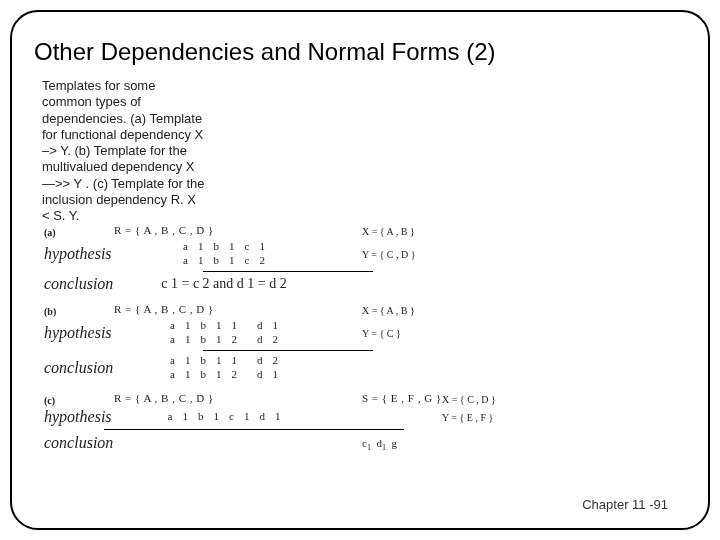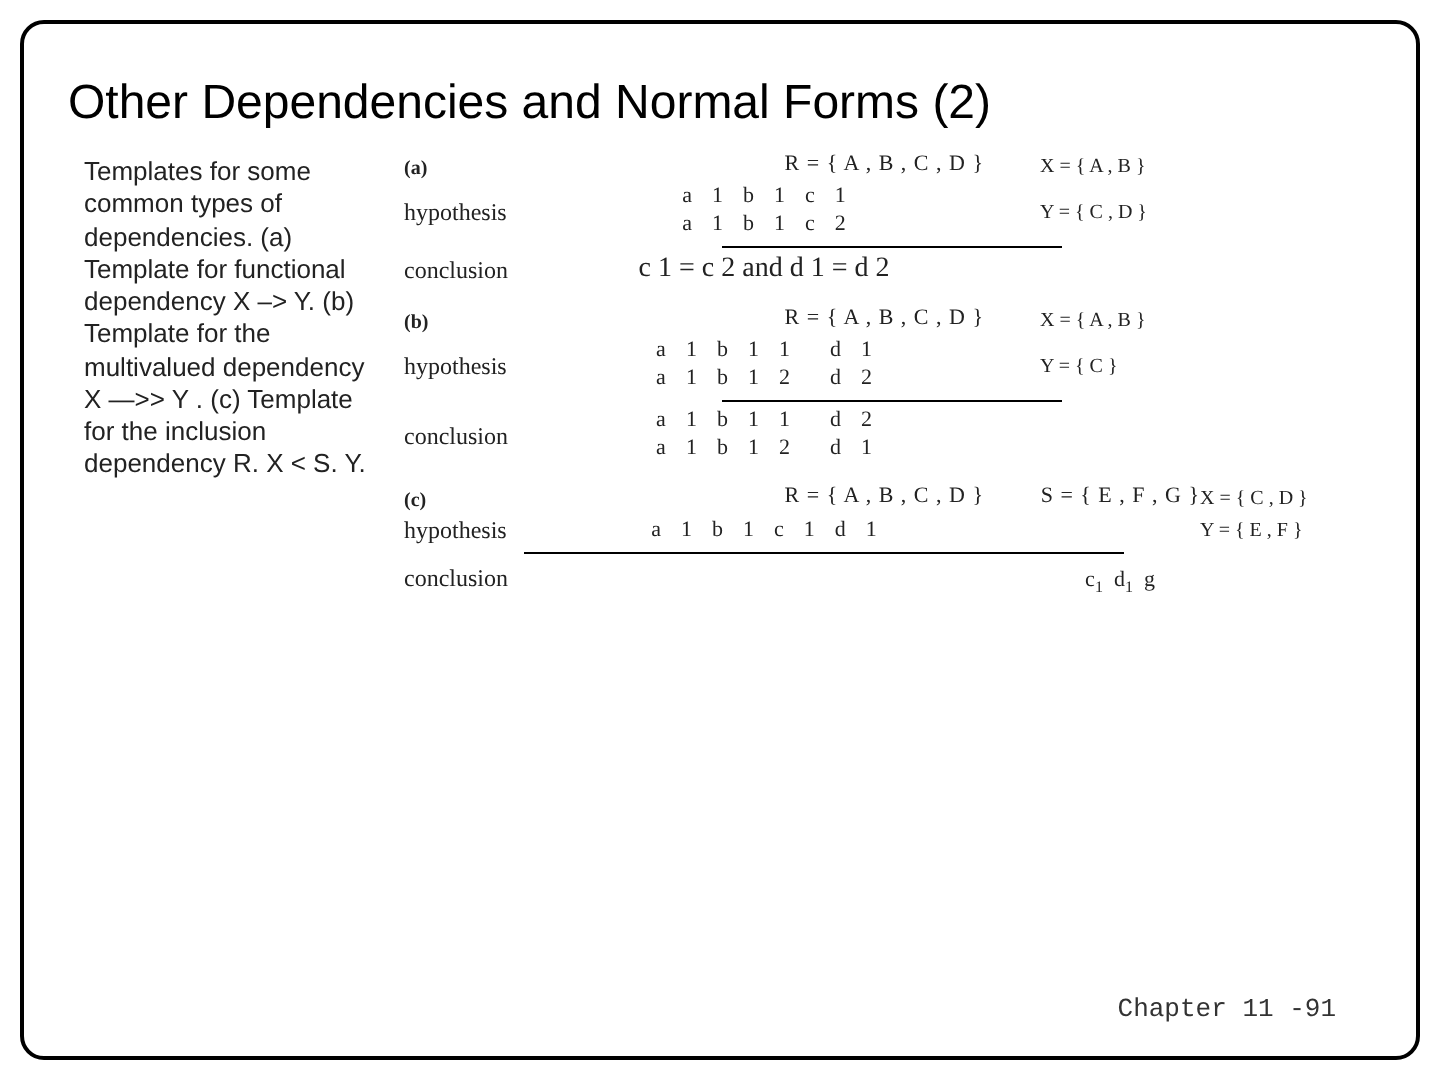--- a/index.html
+++ b/index.html
@@ -11,33 +11,33 @@
     position: relative;
     background: #fff;
   }
   .slide-frame {
     position: absolute;
     top: 10px;
     left: 10px;
     right: 10px;
     bottom: 10px;
     border: 2px solid #000;
-    border-radius: 12px;
+    border-radius: 28px;
     padding: 18px 18px 8px 18px;
     box-sizing: border-box;
   }
   .title {
     font-size: 24px;
     font-weight: normal;
     margin: 8px 0 10px 4px;
     color: #000;
   }
   .content {
     display: flex;
-    flex-direction: row;
+    flex-direction: column;
     align-items: flex-start;
   }
   .caption {
     width: 165px;
     font-size: 13px;
     line-height: 1.25;
     color: #222;
     margin-left: 12px;
     margin-top: 2px;
   }
@@ -65,21 +65,21 @@
     margin-left: 28px;
   }
   .farcol {
     width: 90px;
     font-size: 10px;
   }
   .rel {
     font-size: 11px;
     letter-spacing: 0.5px;
     margin-bottom: 2px;
-    text-align: right;
+    text-align: left;
   }
   table.tuples {
     margin: 0 auto 2px auto;
     border-collapse: collapse;
   }
   table.tuples td {
     padding: 0 5px;
     font-size: 11px;
     text-align: center;
   }
@@ -91,34 +91,34 @@
   }
   .hr.wide2 { width: 300px; margin-left: 60px; }
   .row {
     display: flex;
     flex-direction: row;
     align-items: center;
     margin-bottom: 2px;
   }
   .label {
     width: 70px;
-    font-size: 12px;
+    font-style: italic;
+    font-size: 16px;
   }
   .footer {
     position: absolute;
     right: 40px;
     bottom: 16px;
     font-size: 13px;
     color: #333;
-    font-family: Liberation Mono, monospace;
   }
   .mt10 { margin-top: 10px; }
   .concl-c {
     font-size: 11px;
-    text-align: center;
+    text-align: left;
     padding-right: 8px;
     margin-top: 4px;
   }
 </style>
 </head>
 <body>
 
 <div class="slide-frame">
 
   <div class="title">Other Dependencies and Normal Forms (2)</div>

